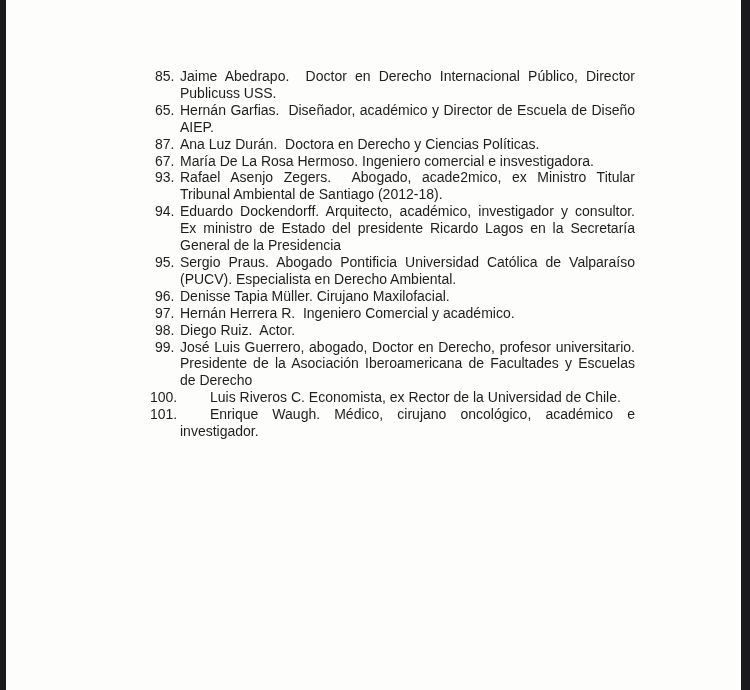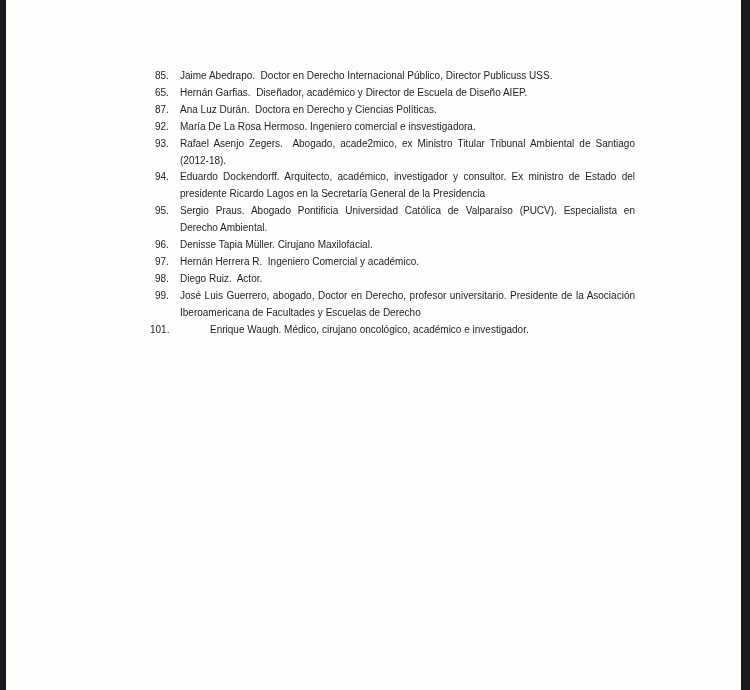--- a/index.html
+++ b/index.html
@@ -27,21 +27,21 @@
   }
   .edge.left  { left: 0;  width: 6px; }
   .edge.right { right: 0; width: 9px; }
 
   .list {
     position: absolute;
     top: 68px;
     left: 0;
     width: 635px; 
     color: var(--ink);
-    font-size: 10px;
+    font-size: 14px;
     line-height: 16.9px;
   }
   .item {
     padding-left: 180px;           
     text-align: justify;
     text-align-last: left;
   }
   .item .num {
     display: inline-block;
     width: 25px;
@@ -59,23 +59,24 @@
 </head>
 <body style="background: rgb(253, 253, 251);">
 
 <div class="canvas">
   <div class="edge left"></div>
   <div class="edge right"></div>
   <div class="list" id="list">
       <div class="item"><span class="num">85.</span><span class="txt">Jaime Abedrapo.  Doctor en Derecho Internacional Público, Director Publicuss USS.</span></div>
       <div class="item"><span class="num">65.</span><span class="txt">Hernán Garfias.  Diseñador, académico y Director de Escuela de Diseño AIEP.</span></div>
       <div class="item"><span class="num">87.</span><span class="txt">Ana Luz Durán.  Doctora en Derecho y Ciencias Políticas.</span></div>
-      <div class="item"><span class="num">92.</span><span class="txt">María De La Rosa Hermoso. Ingeniero comercial e insvestigadora.</span></div>
+      <div class="item"><span class="num">67.</span><span class="txt">María De La Rosa Hermoso. Ingeniero comercial e insvestigadora.</span></div>
       <div class="item"><span class="num">93.</span><span class="txt">Rafael Asenjo Zegers.  Abogado, acade2mico, ex Ministro Titular Tribunal Ambiental de Santiago (2012-18).</span></div>
       <div class="item"><span class="num">94.</span><span class="txt">Eduardo Dockendorff. Arquitecto, académico, investigador y consultor. Ex ministro de Estado del presidente Ricardo Lagos en la Secretaría General de la Presidencia</span></div>
       <div class="item"><span class="num">95.</span><span class="txt">Sergio Praus. Abogado Pontificia Universidad Católica de Valparaíso (PUCV). Especialista en Derecho Ambiental.</span></div>
       <div class="item"><span class="num">96.</span><span class="txt">Denisse Tapia Müller. Cirujano Maxilofacial.</span></div>
       <div class="item"><span class="num">97.</span><span class="txt">Hernán Herrera R.  Ingeniero Comercial y académico.</span></div>
       <div class="item"><span class="num">98.</span><span class="txt">Diego Ruiz.  Actor.</span></div>
       <div class="item"><span class="num">99.</span><span class="txt">José Luis Guerrero, abogado, Doctor en Derecho, profesor universitario. Presidente de la Asociación Iberoamericana de Facultades y Escuelas de Derecho</span></div>
+      <div class="item wide"><span class="num">100.</span><span class="txt">Luis Riveros C. Economista, ex Rector de la Universidad de Chile.</span></div>
       <div class="item wide"><span class="num">101.</span><span class="txt">Enrique Waugh. Médico, cirujano oncológico, académico e investigador.</span></div>
     </div>
 </div>
 
 </body></html>

